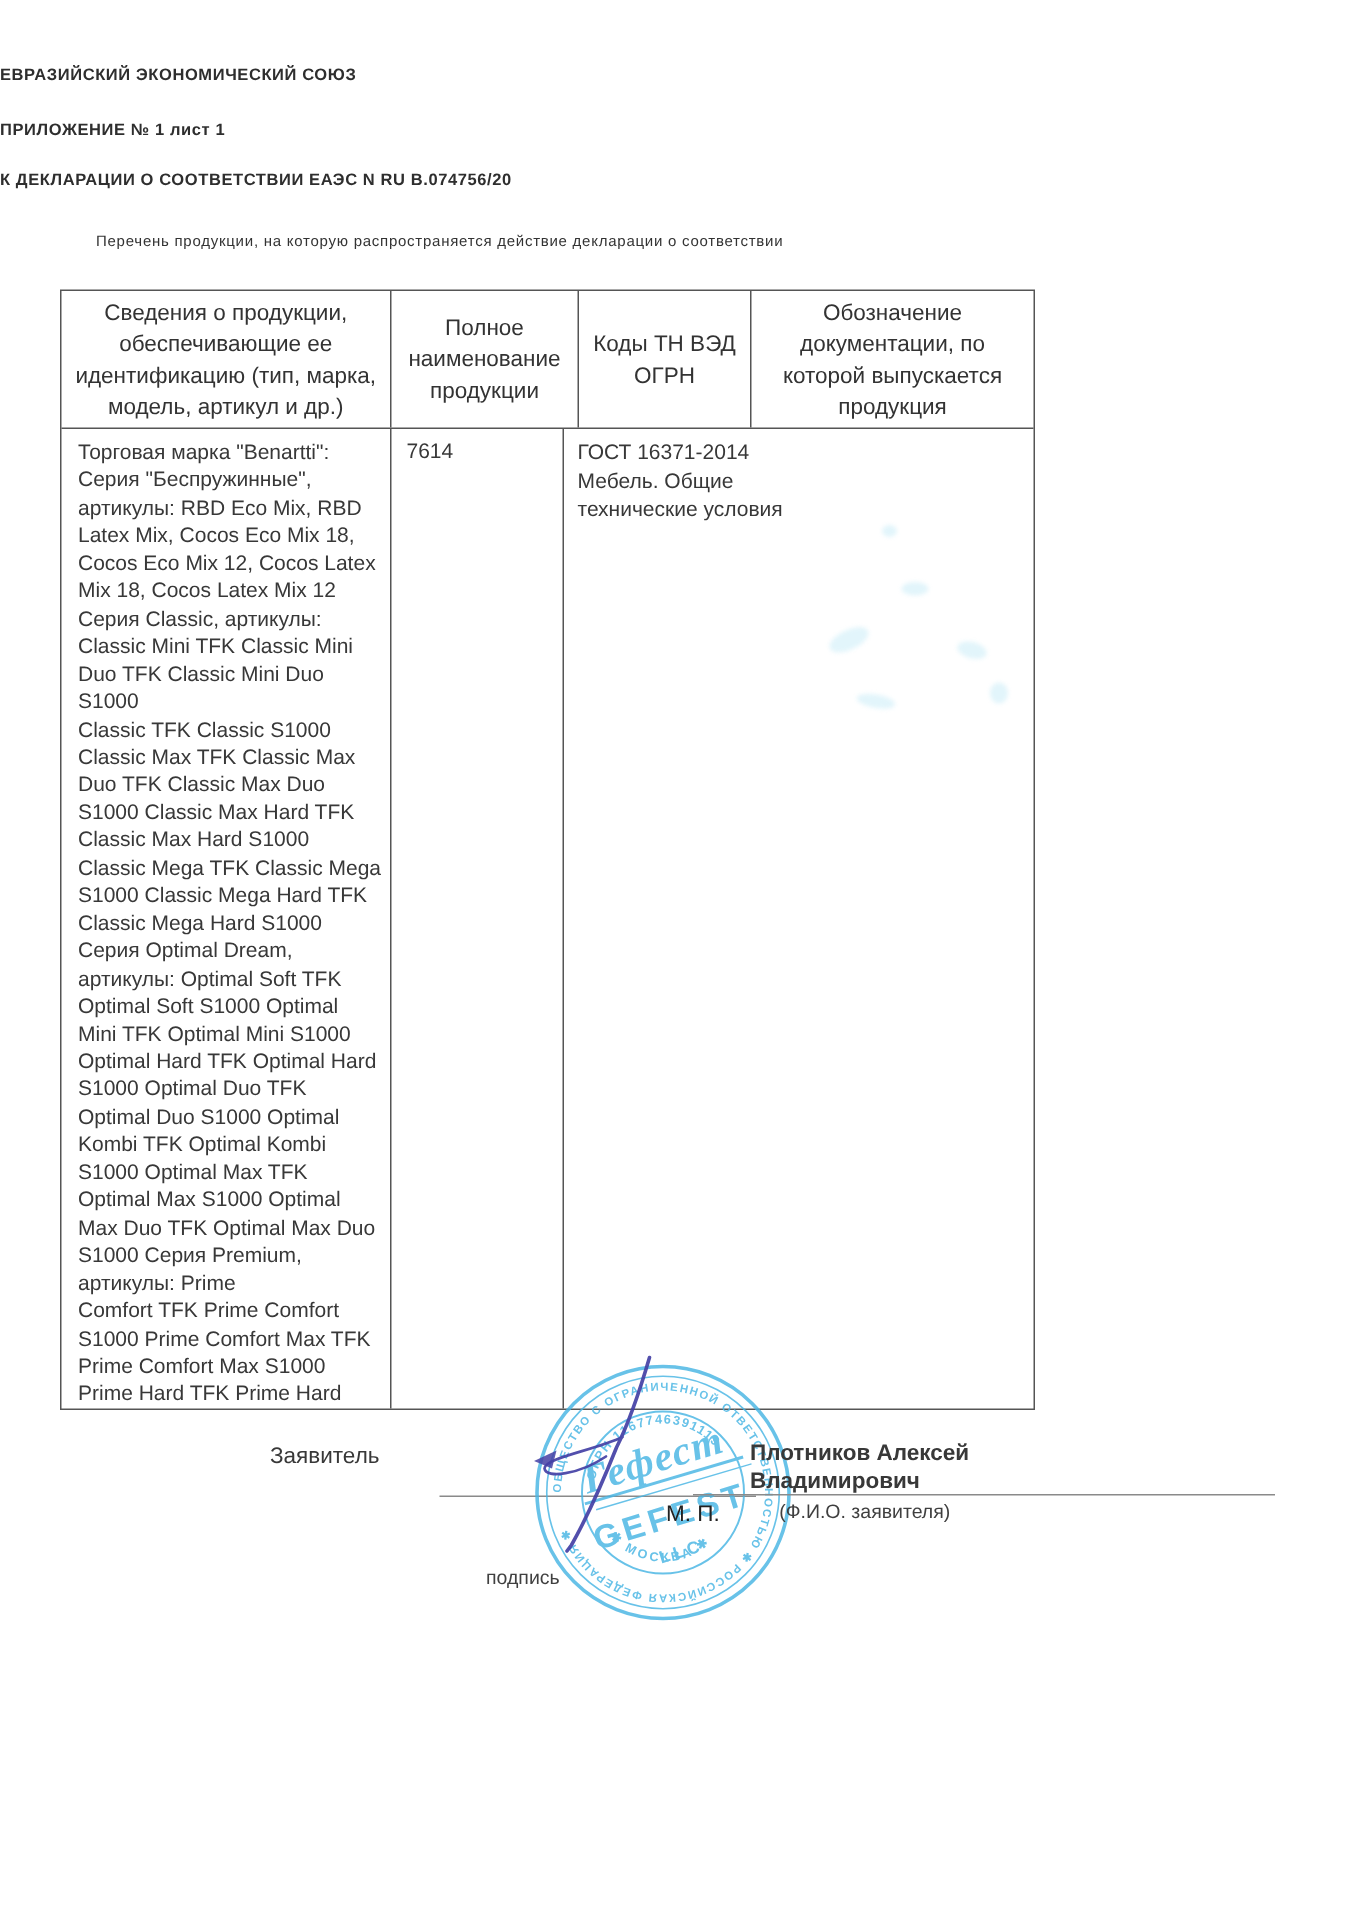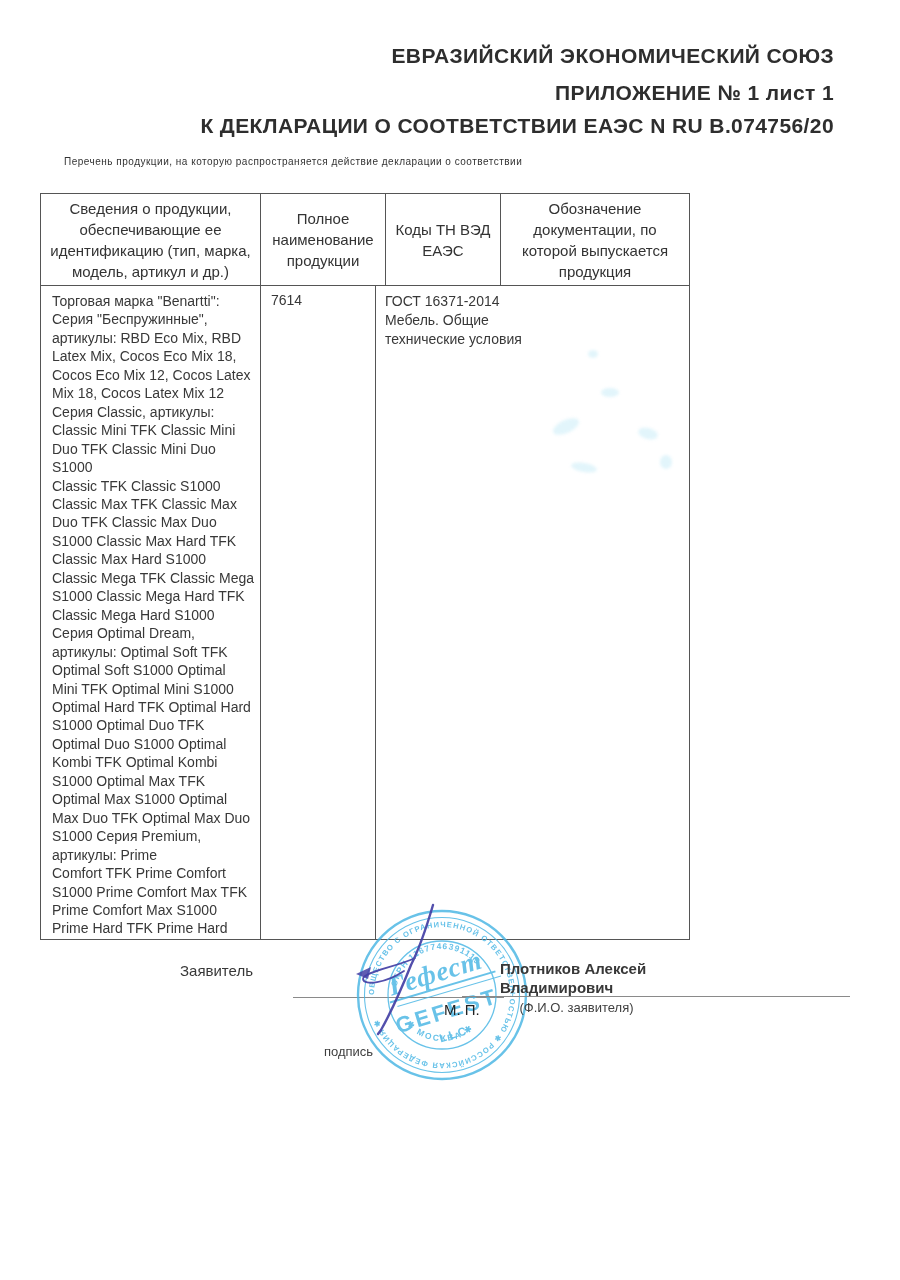--- a/index.html
+++ b/index.html
@@ -1,21 +1,21 @@
 <!DOCTYPE html>
 <html><head>
 <meta charset="utf-8">
 <style>
   html,body{margin:0;padding:0;background:#ffffff;}
   .doc{
     position:relative;width:900px;height:1280px;background:#ffffff;overflow:hidden;
     font-family:"Liberation Sans", sans-serif;color:#383838;
   }
   .abs{position:absolute;}
-  .title{width:834px;left:0;text-align:right;font-weight:bold;font-size:21px;letter-spacing:.4px;color:#2e2e2e;}
+  .title{width:834px;left:0;text-align:left;font-weight:bold;font-size:11px;letter-spacing:.4px;color:#2e2e2e;}
   .intro{left:64px;top:156px;font-size:10px;letter-spacing:.5px;color:#333;}
   .preline{white-space:pre-line;}
 
   
   .ctable{left:40px;top:193px;width:650px;border:1.6px solid #555;box-sizing:border-box;z-index:1;}
   .trow{display:flex;}
   .thead{height:91px;border-bottom:1.6px solid #555;}
   .tbody{height:653px;}
   .cell{box-sizing:border-box;}
   .c1{width:125px;border-right:1.6px solid #555;}
@@ -56,21 +56,21 @@
   <div class="abs ctable">
     <div class="trow thead">
       <div class="cell c2 hcell preline">Сведения о продукции,
 обеспечивающие ее
 идентификацию (тип, марка,
 модель, артикул и др.)</div>
       <div class="cell c1 hcell preline">Полное
 наименование
 продукции</div>
       <div class="cell c3 hcell preline">Коды ТН ВЭД
-ЕАЭС</div>
+ОГРН</div>
       <div class="cell c4 hcell preline">Обозначение
 документации, по
 которой выпускается
 продукция</div>
     </div>
     <div class="trow tbody">
       <div class="cell c2 b2 preline">Торговая марка "Benartti":
 Серия "Беспружинные",
 артикулы: RBD Eco Mix, RBD
 Latex Mix, Cocos Eco Mix 18,

